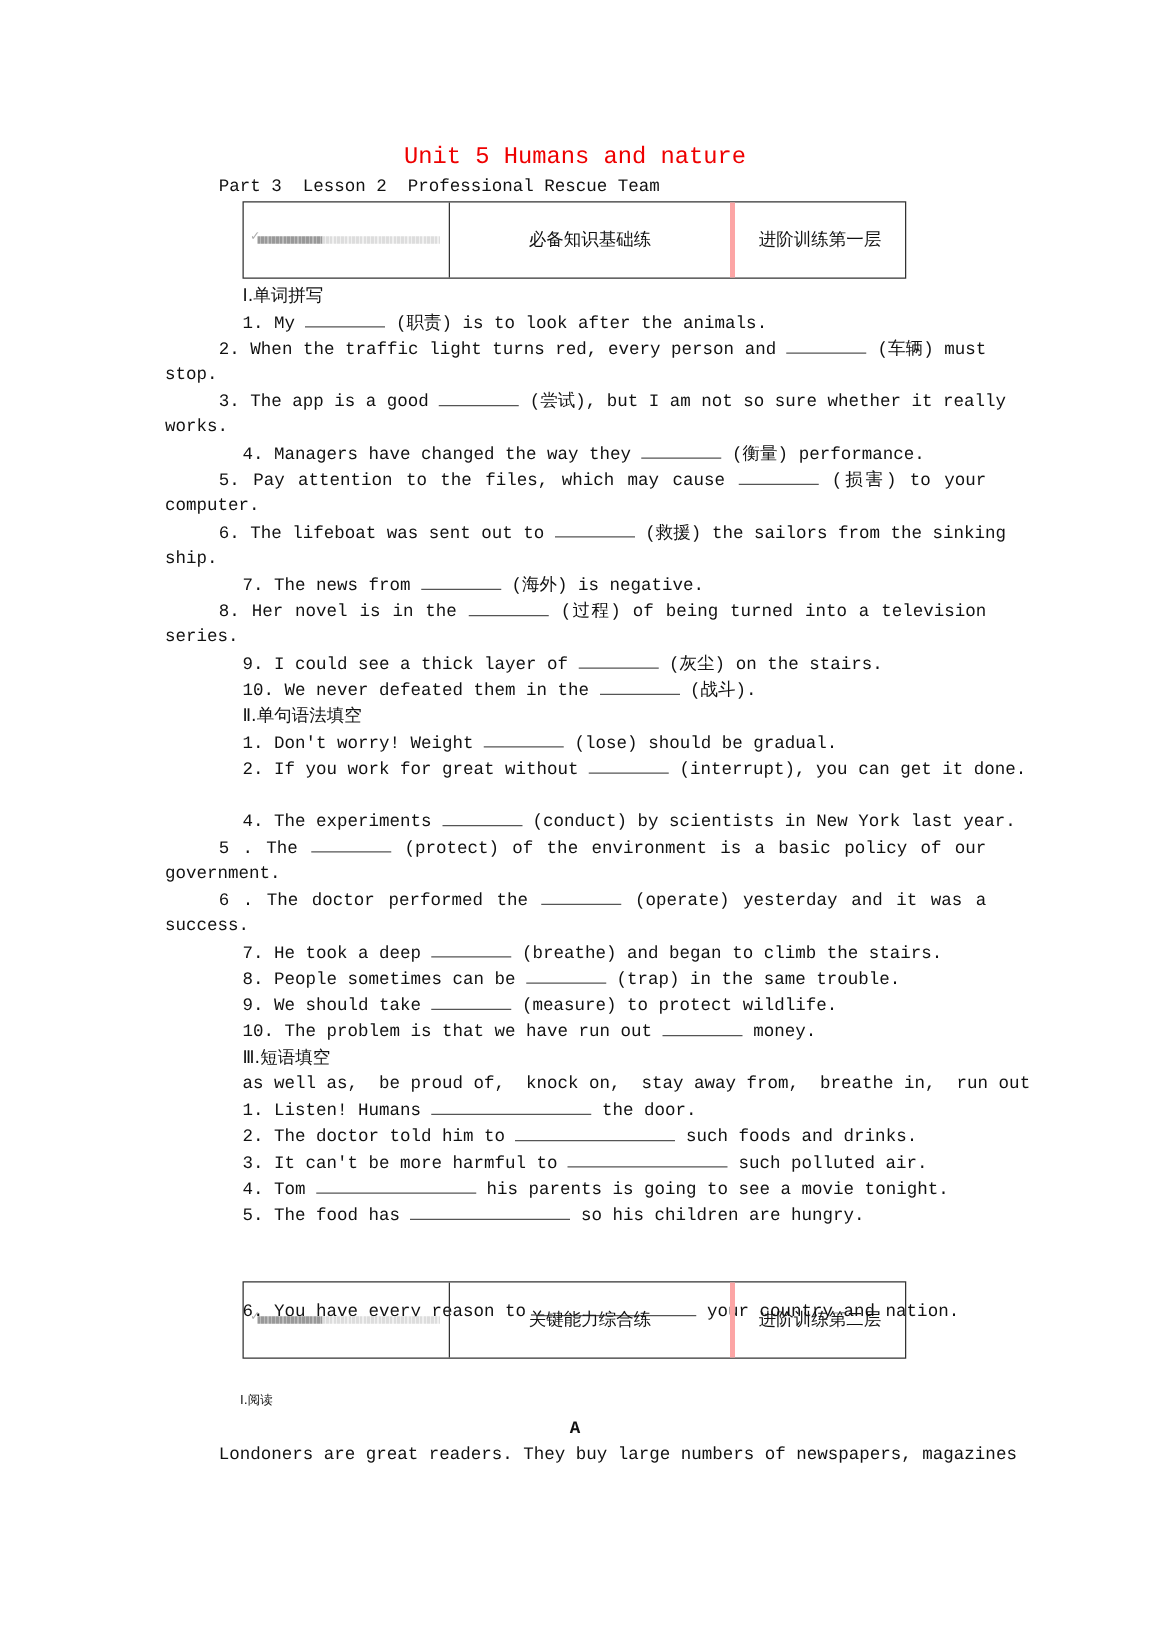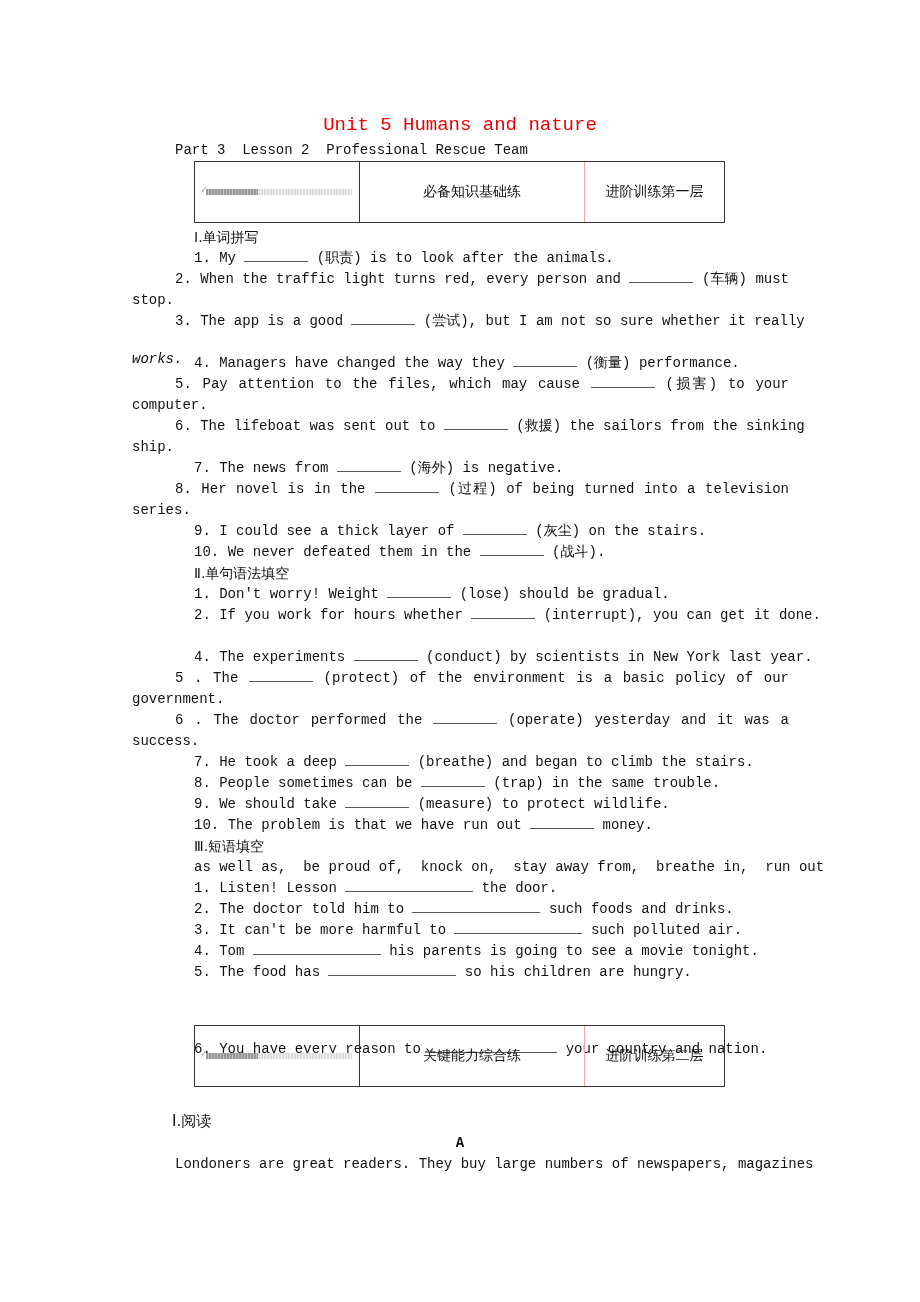--- a/index.html
+++ b/index.html
@@ -6,21 +6,21 @@
   body { width: 920px; height: 1302px; position: relative; overflow: hidden;
          font-family: "Liberation Mono", "DejaVu Sans Mono", monospace; color: #111; }
   .page { position: absolute; left: 0; top: 0; width: 920px; height: 1302px; }
   .title { position: absolute; top: 114px; left: 0; width: 920px; text-align: center;
            font-family: "Liberation Mono", "DejaVu Sans Mono", monospace;
            font-size: 19px; color: #ee0000; letter-spacing: 0px; }
   .subtitle { position: absolute; top: 142px; left: 175px; font-size: 14px; white-space: pre; }
   .tbl { position: absolute; left: 194px; width: 531px; height: 62px;
          border: 1px solid #333; display: flex; box-sizing: border-box; }
   .tbl .c1 { width: 164px; border-right: 1px solid #333; display: flex; align-items: center; justify-content: center; }
-  .tbl .c2 { width: 224px; border-right: 1px solid #fca5a5; display: flex; align-items: center; justify-content: center;
+  .tbl .c2 { width: 224px; border-right: 4px solid #fca5a5; display: flex; align-items: center; justify-content: center;
              font-family: "DejaVu Sans", sans-serif; font-size: 14px; }
   .tbl .c3 { flex: 1; display: flex; align-items: center; justify-content: center;
              font-family: "DejaVu Sans", sans-serif; font-size: 14px; }
   .bar { width: 150px; height: 6px; position: relative; }
   .bar .fill { position: absolute; left: 4px; top: 0; width: 52px; height: 6px;
                background: repeating-linear-gradient(90deg, #999 0 2px, #bbb 2px 3px); }
   .bar .rest { position: absolute; left: 56px; top: 0; width: 94px; height: 6px;
                background: repeating-linear-gradient(90deg, #ddd 0 2px, #f0f0f0 2px 3px); }
   .bar .check { position: absolute; left: -2px; top: -5px; font-size: 10px; color: #aaa; font-family: "DejaVu Sans", sans-serif; }
   .line { position: absolute; font-size: 14px; white-space: pre; line-height: 18px; }
@@ -54,21 +54,21 @@
   </div>
 
   <div class="line ind hdr" style="top:228px;">Ⅰ.单词拼写</div>
 
   <div class="line ind" style="top:249px;"><span>1.</span> <span>My</span> <span class="blank b8"></span> <span>(职责)</span> <span>is to look after the animals.</span></div>
 
   <div class="line full" style="top:270px;"><span>2.</span> <span>When the traffic light turns red, every person and</span> <span class="blank b8"></span> <span>(车辆)</span> <span>must</span></div>
   <div class="line wrap" style="top:291px;">stop.</div>
 
   <div class="line full" style="top:312px;"><span>3.</span> <span>The app is a good</span> <span class="blank b8"></span> <span>(尝试)</span><span>, but I am not so sure whether it really</span></div>
-  <div class="line wrap" style="top:350px;font-style:italic;">works.</div>
+  <div class="line wrap" style="top:333px;">works.</div>
 
   <div class="line ind" style="top:354px;"><span>4.</span> <span>Managers have changed the way they</span> <span class="blank b8"></span> <span>(衡量)</span> <span>performance.</span></div>
 
   <div class="line full" style="top:375px;"><span>5.</span> <span>Pay attention to the files, which may cause</span> <span class="blank b8"></span> <span>(损害)</span> <span>to your</span></div>
   <div class="line wrap" style="top:396px;">computer.</div>
 
   <div class="line full" style="top:417px;"><span>6.</span> <span>The lifeboat was sent out to</span> <span class="blank b8"></span> <span>(救援)</span> <span>the sailors from the sinking</span></div>
   <div class="line wrap" style="top:438px;">ship.</div>
 
   <div class="line ind" style="top:459px;"><span>7.</span> <span>The news from</span> <span class="blank b8"></span> <span>(海外)</span> <span>is negative.</span></div>
@@ -77,21 +77,21 @@
   <div class="line wrap" style="top:501px;">series.</div>
 
   <div class="line ind" style="top:522px;"><span>9.</span> <span>I could see a thick layer of</span> <span class="blank b8"></span> <span>(灰尘)</span> <span>on the stairs.</span></div>
 
   <div class="line ind" style="top:543px;"><span>10.</span> <span>We never defeated them in the</span> <span class="blank b8"></span> <span>(战斗)</span><span>.</span></div>
 
   <div class="line ind hdr" style="top:564px;">Ⅱ.单句语法填空</div>
 
   <div class="line ind" style="top:585px;"><span>1.</span> <span>Don't worry! Weight</span> <span class="blank b8"></span> <span>(lose)</span> <span>should be gradual.</span></div>
 
-  <div class="line ind" style="top:606px;"><span>2.</span> <span>If you work for hours whether</span> <span class="blank b8"></span> <span>(interrupt)</span><span>, you can get it done.</span></div>
+  <div class="line ind" style="top:606px;"><span>2.</span> <span>If you work for great without</span> <span class="blank b8"></span> <span>(interrupt)</span><span>, you can get it done.</span></div>
 
 
   <div class="line ind" style="top:648px;"><span>4.</span> <span>The experiments</span> <span class="blank b8"></span> <span>(conduct)</span> <span>by scientists in New York last year.</span></div>
 
   <div class="line full" style="top:669px;"><span>5 .</span> <span>The</span> <span class="blank b8"></span> <span>(protect)</span> <span>of the environment is a basic policy of our</span></div>
   <div class="line wrap" style="top:690px;">government.</div>
 
   <div class="line full" style="top:711px;"><span>6 .</span> <span>The doctor performed the</span> <span class="blank b8"></span> <span>(operate)</span> <span>yesterday and it was a</span></div>
   <div class="line wrap" style="top:732px;">success.</div>
 
@@ -99,36 +99,36 @@
 
   <div class="line ind" style="top:774px;"><span>8.</span> <span>People sometimes can be</span> <span class="blank b8"></span> <span>(trap)</span> <span>in the same trouble.</span></div>
 
   <div class="line ind" style="top:795px;"><span>9.</span> <span>We should take</span> <span class="blank b8"></span> <span>(measure)</span> <span>to protect wildlife.</span></div>
 
   <div class="line ind" style="top:816px;"><span>10.</span> <span>The problem is that we have run out</span> <span class="blank b8"></span> <span>money.</span></div>
 
   <div class="line ind hdr" style="top:837px;">Ⅲ.短语填空</div>
   <div class="line ind" style="top:858px;">as well as,  be proud of,  knock on,  stay away from,  breathe in,  run out</div>
 
-  <div class="line ind" style="top:879px;"><span>1.</span> <span>Listen! Lesson</span> <span class="blank b16"></span> <span>the door.</span></div>
+  <div class="line ind" style="top:879px;"><span>1.</span> <span>Listen! Humans</span> <span class="blank b16"></span> <span>the door.</span></div>
   <div class="line ind" style="top:900px;font-family:Liberation Mono, monospace;"><span>2.</span> <span>The doctor told him to</span> <span class="blank b16"></span> <span>such foods and drinks.</span></div>
   <div class="line ind" style="top:921px;"><span>3.</span> <span>It can't be more harmful to</span> <span class="blank b16"></span> <span>such polluted air.</span></div>
   <div class="line ind" style="top:942px;"><span>4.</span> <span>Tom</span> <span class="blank b16"></span> <span>his parents is going to see a movie tonight.</span></div>
   <div class="line ind" style="top:963px;"><span>5.</span> <span>The food has</span> <span class="blank b16"></span> <span>so his children are hungry.</span></div>
   <div class="line ind" style="top:1040px;"><span>6.</span> <span>You have every reason to</span> <span class="blank b16"></span> <span>your country and nation.</span></div>
 
   <div class="tbl" style="top:1025px;">
     <div class="c1">
       <div class="bar">
         <span class="check">✓</span>
         <div class="fill"></div>
           <div class="rest"></div>
       </div>
     </div>
     <div class="c2">关键能力综合练</div>
     <div class="c3">进阶训练第二层</div>
   </div>
 
-  <div class="line hdr" style="top:1112px; left:172px; font-size:15px;">Ⅰ.阅读</div>
+  <div class="line hdr" style="top:1112px; left:192px; font-size:10px;">Ⅰ.阅读</div>
   <div class="line center" style="top:1134px; font-weight:bold;">A</div>
   <div class="line full" style="top:1155px;">Londoners are great readers. They buy large numbers of newspapers, magazines</div>
 
 </div>
 
 </body></html>

